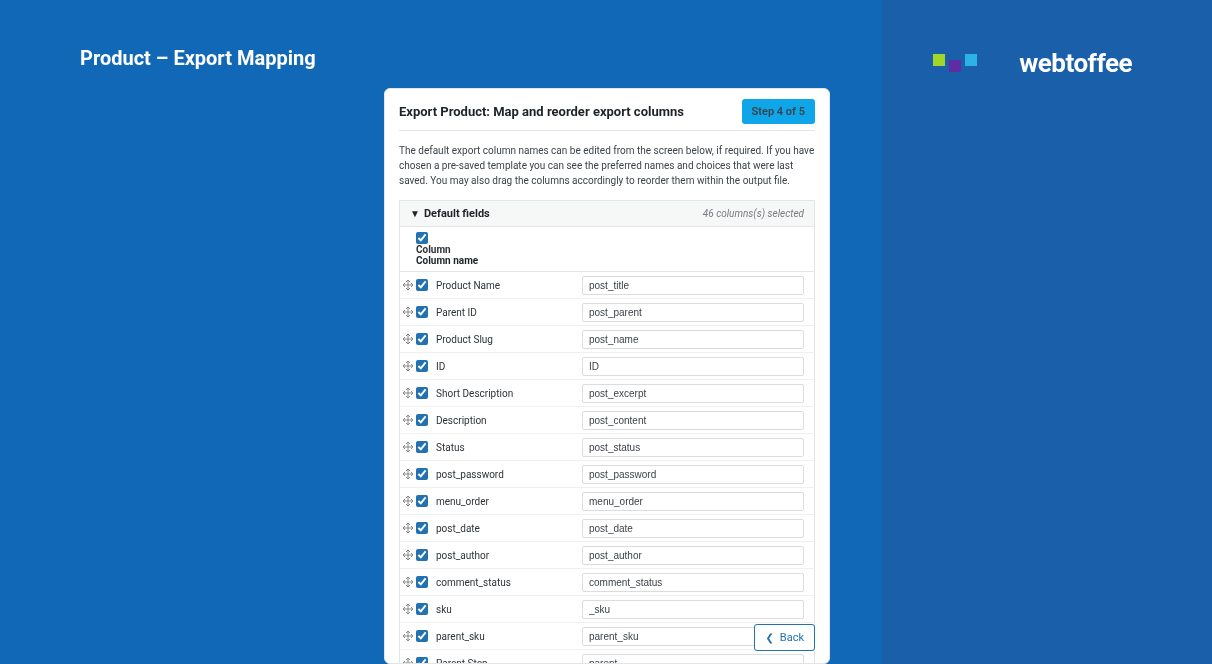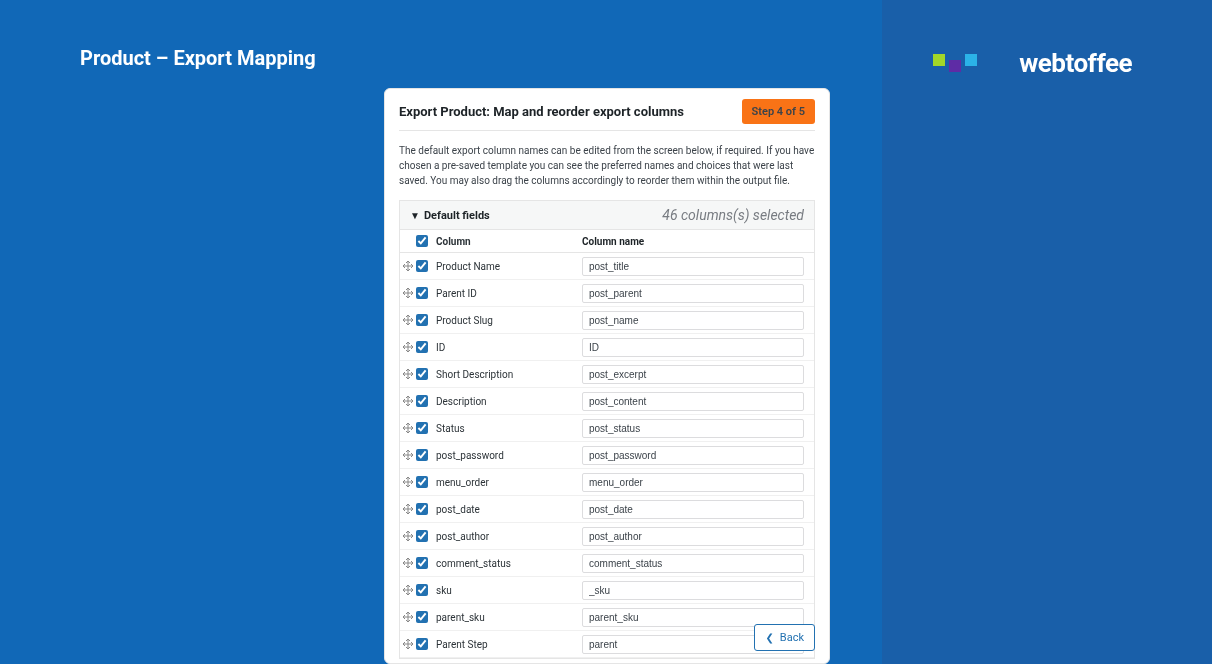--- a/index.html
+++ b/index.html
@@ -59,21 +59,21 @@
       justify-content: space-between;
       align-items: center;
       padding-bottom: 6px;
     }
     .card-head h2 {
       font-size: 13px;
       font-weight: 700;
       color: #1d2327;
     }
     .step-badge {
-      background: #f97316;
+      background: #0ea5e9;
       font-size: 11px;
       color: #3c434a;
       padding: 6px 10px;
       border-radius: 3px;
       font-weight: 600;
     }
     .desc {
       font-size: 10px;
       line-height: 1.5;
       color: #3c434a;
@@ -87,32 +87,33 @@
     }
     .section-head {
       display: flex;
       justify-content: space-between;
       align-items: center;
       padding: 6px 10px;
       font-size: 11px;
     }
     .section-head .left { display: flex; align-items: center; gap: 4px; font-weight: 700; color: #1d2327; }
     .caret { font-size: 10px; }
-    .section-head .right { font-style: italic; color: #787c82; font-size: 14px; }
+    .section-head .right { font-style: italic; color: #787c82; font-size: 10px; }
 
     .tbl-header {
       background: #fff;
       display: flex;
-      align-items: flex-end;
+      align-items: flex-start;
       padding: 5px 10px 5px 16px;
       border-top: 1px solid #e5e5e5;
       border-bottom: 1px solid #e5e5e5;
       font-size: 10px;
       font-weight: 700;
       color: #1d2327;
+      flex-direction: column;
     }
     .tbl-header .chk, .row .chk { width: 20px; display: flex; align-items: center; }
     .tbl-header .col1, .row .col1 { width: 146px; }
     .tbl-header .col2, .row .col2 { flex: 1; }
 
     .row {
       background: #fff;
       display: flex;
       align-items: center;
       padding: 3.5px 10px 3.5px 0;

